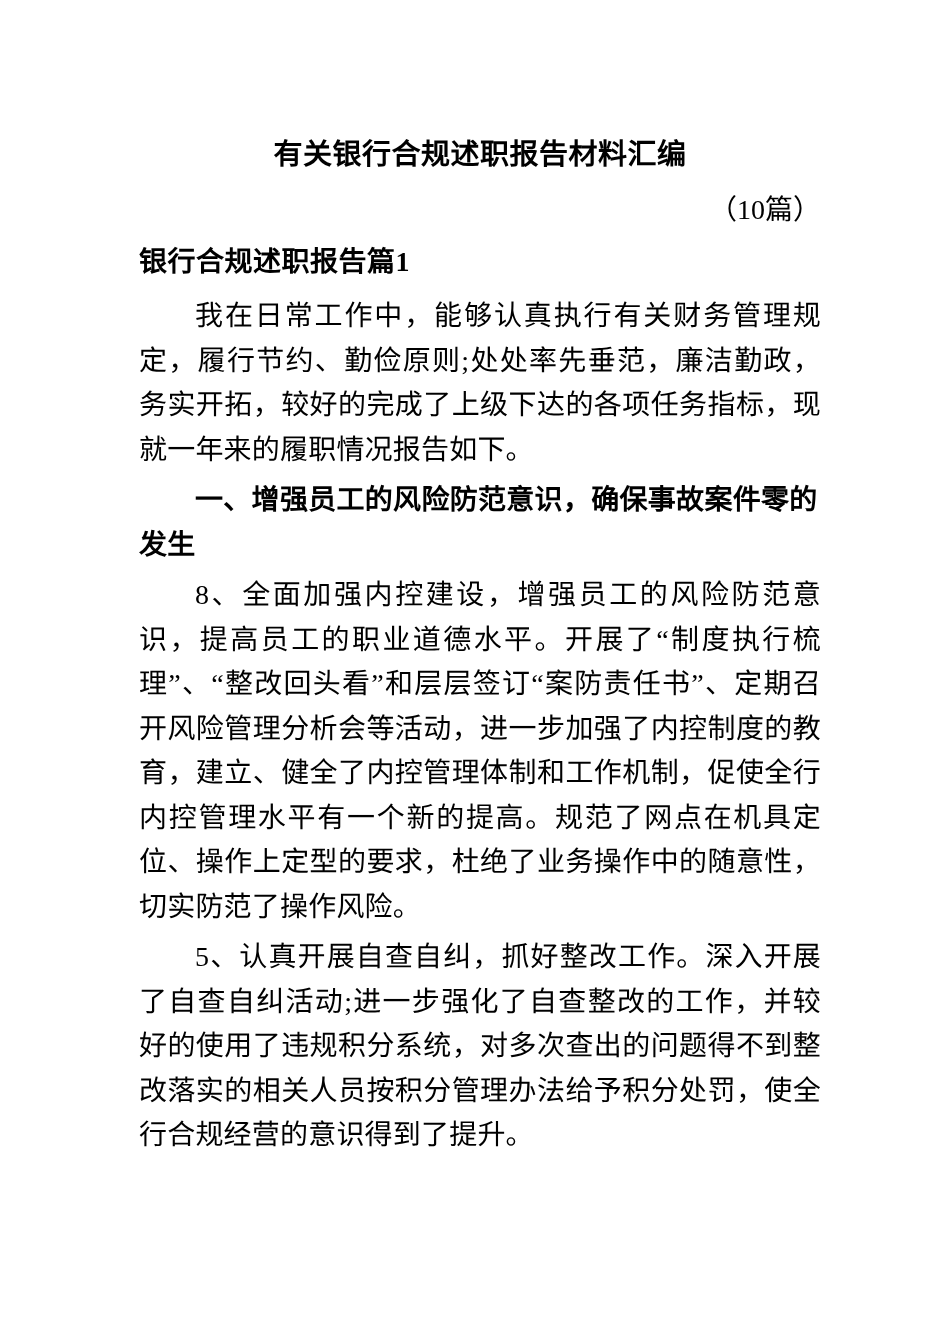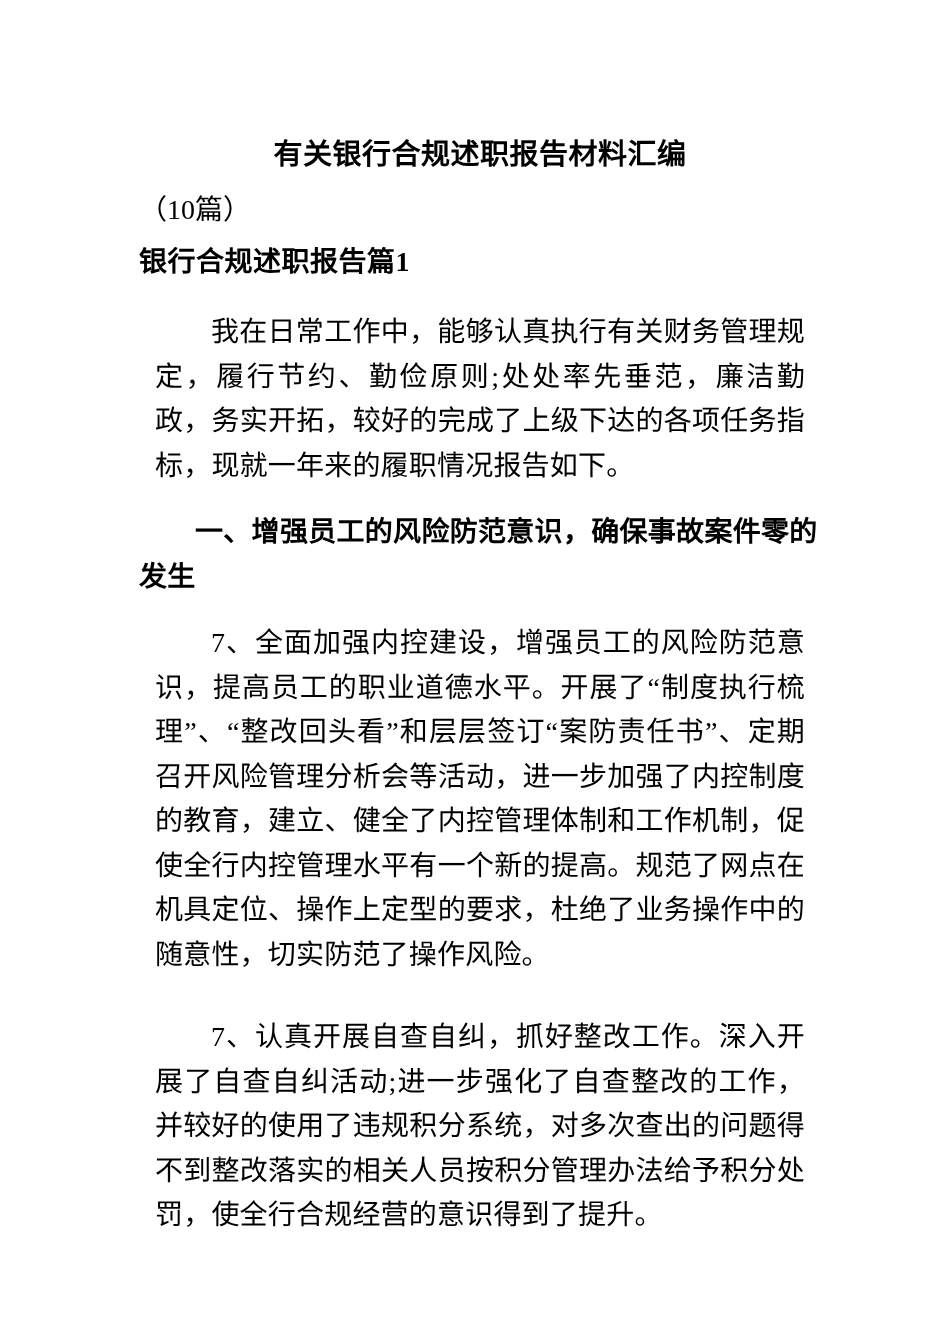--- a/index.html
+++ b/index.html
@@ -43,21 +43,21 @@
     font-size: 29px;
     line-height: 44px;
     letter-spacing: 0.5px;
     padding-top: 132px;
     white-space: nowrap;
   }
 
   .doc-subtitle {
     margin: 0;
     padding: 0;
-    text-align: left;
+    text-align: right;
     font-family: "Liberation Serif", "DejaVu Serif", serif;
     font-weight: normal;
     font-size: 28px;
     line-height: 44px;
     padding-top: 12px;
   }
 
   .section-title {
     margin: 0;
     padding: 0;
@@ -65,21 +65,21 @@
     font-family: "Liberation Serif", "DejaVu Serif", serif;
     font-weight: bold;
     font-size: 28px;
     line-height: 44px;
     letter-spacing: 0.5px;
     padding-top: 8px;
   }
 
   
   .para {
-    margin: 16px;
+    margin: 0;
     padding: 0;
     font-family: "Liberation Serif", "DejaVu Serif", serif;
     font-size: 28px;
     line-height: 44.5px;
     text-align: justify;
     text-justify: inter-character;
     text-indent: 2em;
     letter-spacing: 0.2px;
     word-break: break-all;
   }
@@ -114,20 +114,20 @@
     <div class="spacer-md"></div>
 
     <p class="para">我在日常工作中，能够认真执行有关财务管理规定，履行节约、勤俭原则;处处率先垂范，廉洁勤政，务实开拓，较好的完成了上级下达的各项任务指标，现就一年来的履职情况报告如下。</p>
 
     <div class="spacer-sm"></div>
 
     <p class="heading-lv2">一、增强员工的风险防范意识，确保事故案件零的发生</p>
 
     <div class="spacer-sm"></div>
 
-    <p class="para">7、全面加强内控建设，增强员工的风险防范意识，提高员工的职业道德水平。开展了“制度执行梳理”、“整改回头看”和层层签订“案防责任书”、定期召开风险管理分析会等活动，进一步加强了内控制度的教育，建立、健全了内控管理体制和工作机制，促使全行内控管理水平有一个新的提高。规范了网点在机具定位、操作上定型的要求，杜绝了业务操作中的随意性，切实防范了操作风险。</p>
+    <p class="para">8、全面加强内控建设，增强员工的风险防范意识，提高员工的职业道德水平。开展了“制度执行梳理”、“整改回头看”和层层签订“案防责任书”、定期召开风险管理分析会等活动，进一步加强了内控制度的教育，建立、健全了内控管理体制和工作机制，促使全行内控管理水平有一个新的提高。规范了网点在机具定位、操作上定型的要求，杜绝了业务操作中的随意性，切实防范了操作风险。</p>
 
     <div class="spacer-sm"></div>
 
-    <p class="para">7、认真开展自查自纠，抓好整改工作。深入开展了自查自纠活动;进一步强化了自查整改的工作，并较好的使用了违规积分系统，对多次查出的问题得不到整改落实的相关人员按积分管理办法给予积分处罚，使全行合规经营的意识得到了提升。</p>
+    <p class="para">5、认真开展自查自纠，抓好整改工作。深入开展了自查自纠活动;进一步强化了自查整改的工作，并较好的使用了违规积分系统，对多次查出的问题得不到整改落实的相关人员按积分管理办法给予积分处罚，使全行合规经营的意识得到了提升。</p>
 
   </div>
 </div>
 
 </body></html>

